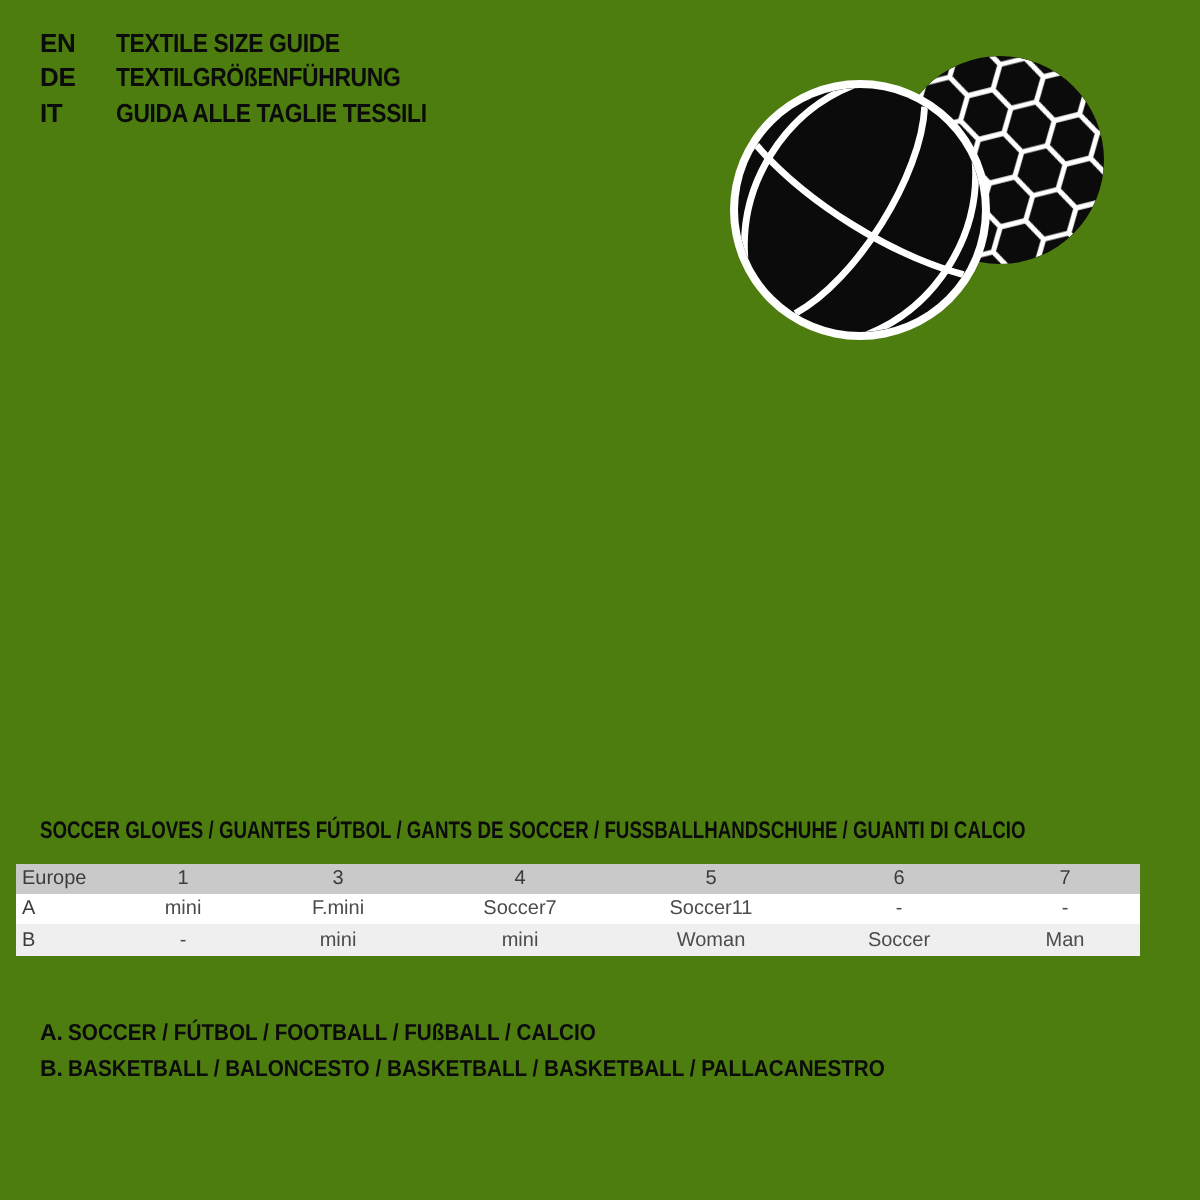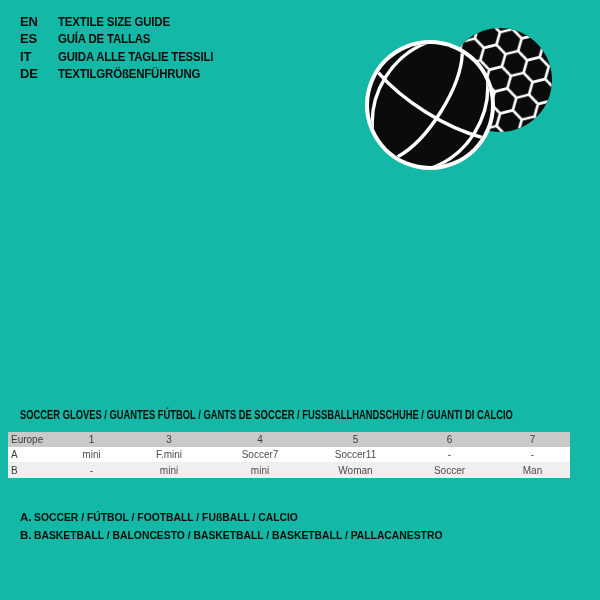--- a/index.html
+++ b/index.html
@@ -1,16 +1,16 @@
 <!DOCTYPE html>
 <html><head>
 <meta charset="utf-8">
 <style>
   html,body{margin:0;padding:0;background:#fff;}
-  .page{position:relative;width:600px;height:600px;background:#14b8a6;overflow:hidden;
+  .page{position:relative;width:600px;height:600px;background:#4d7c0f;overflow:hidden;
         font-family:"Liberation Sans",sans-serif;color:#0b0b0b;}
 
   
   .langs{position:absolute;left:20px;top:13px;}
   .lang-row{display:flex;height:17.4px;line-height:17.4px;
             font-weight:700;font-size:13px;letter-spacing:-0.2px;color:#0b0b0b;}
   .lang-code{width:38px;flex:0 0 38px;}
   .lang-label{display:inline-block;transform:scaleX(0.88);transform-origin:left center;white-space:nowrap;}
 
   
@@ -40,30 +40,26 @@
 <body>
 
 <div class="page">
 
   <div class="langs">
     <div class="lang-row">
       <span class="lang-code">EN</span>
       <span class="lang-label">TEXTILE SIZE GUIDE</span>
     </div>
     <div class="lang-row">
-      <span class="lang-code">ES</span>
-      <span class="lang-label">GUÍA DE TALLAS</span>
+      <span class="lang-code">DE</span>
+      <span class="lang-label">TEXTILGRÖßENFÜHRUNG</span>
     </div>
     <div class="lang-row">
       <span class="lang-code">IT</span>
       <span class="lang-label">GUIDA ALLE TAGLIE TESSILI</span>
-    </div>
-    <div class="lang-row">
-      <span class="lang-code">DE</span>
-      <span class="lang-label">TEXTILGRÖßENFÜHRUNG</span>
     </div>
   </div>
 
   <svg class="balls" width="192" height="152" viewBox="0 0 192 152">
     <defs>
       <clipPath id="soccerClip">
           <circle cx="137" cy="60" r="52"></circle>
         </clipPath>
       <clipPath id="bballClip">
           <circle cx="67" cy="85" r="61"></circle>

